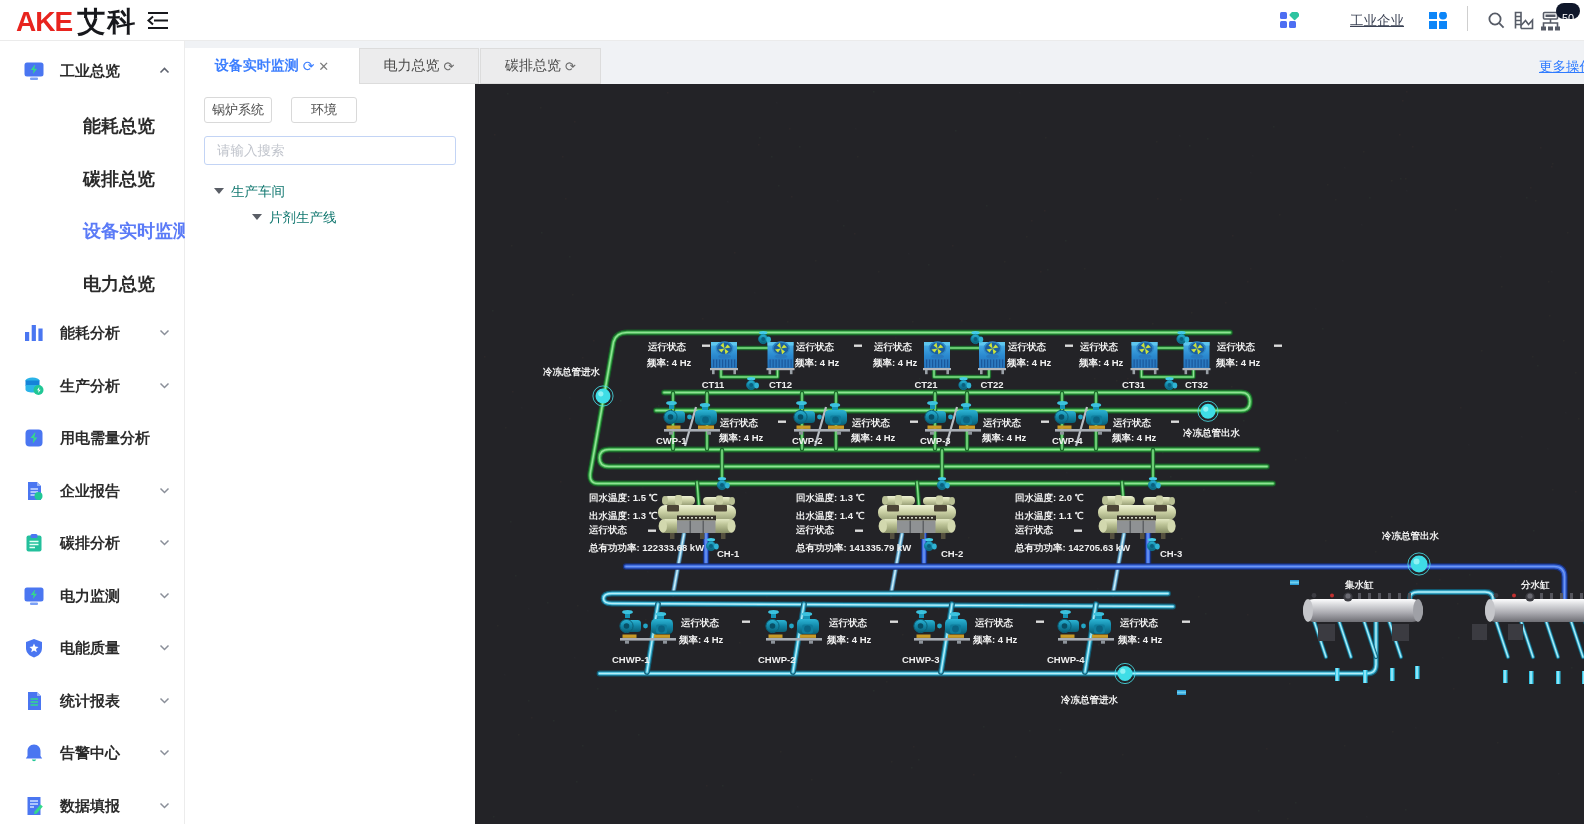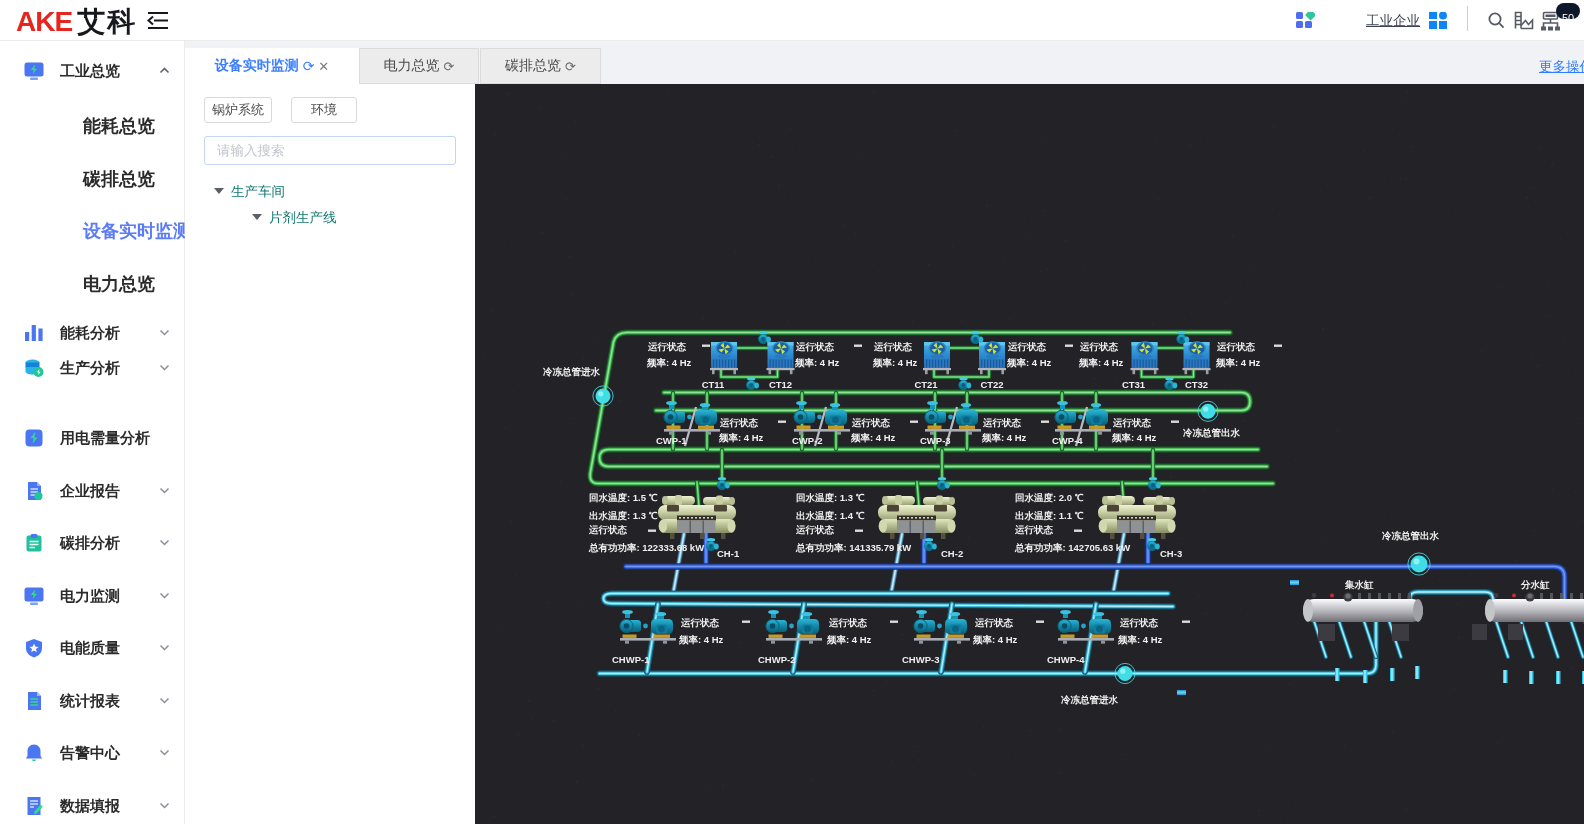--- a/index.html
+++ b/index.html
@@ -38,21 +38,21 @@
 #cv{position:absolute;left:475px;top:84px;width:1233px;height:740px;background:#232327;overflow:hidden;}
 </style>
 </head>
 <body>
 <div id="page">
   <div id="hd">
     <div id="logo"><span class="ake">AKE</span><span class="cn">艾科</span></div>
     <svg id="fold" width="24" height="19" viewBox="0 0 24 19">
       <path d="M2 2 H22 M8 9.5 H22 M2 17 H22 M7 5.5 L2.5 9.5 L7 13.5" stroke="#17181c" stroke-width="2" fill="none"></path>
     </svg>
-    <div class="hr-item" style="right:164px;gap:44px;">
+    <div class="hr-item" style="right:180px;gap:44px;">
       <svg width="19" height="17" viewBox="0 0 19 17" style="margin-right:7px;">
         <rect x="0" y="0" width="7" height="7" rx="1.5" fill="#4d6ef2"></rect>
         <rect x="0" y="9" width="7" height="7" rx="1.5" fill="#4d6ef2"></rect>
         <rect x="9" y="9" width="7" height="7" rx="1.5" fill="#4d6ef2"></rect>
         <rect x="10.6" y="-1" width="8" height="8" rx="1.5" fill="#2ec4a0" transform="rotate(45 14.6 3)"></rect>
       </svg>
       <span style="font-size:13.5px;color:#3b4254;text-decoration:underline;">工业企业</span>
     </div>
     <div class="hr-item" style="right:136px;">
       <svg width="19" height="17" viewBox="0 0 19 17">
@@ -116,21 +116,21 @@
       <svg class="ic" viewBox="0 0 20 20">
           <rect x="1" y="9" width="4.2" height="9" fill="#4a76f1"></rect>
           <rect x="7.7" y="2" width="4.2" height="16" fill="#4a76f1"></rect>
           <rect x="14.4" y="5.5" width="4.2" height="12.5" fill="#4a76f1"></rect>
         </svg>
       <span class="tx">能耗分析</span>
       <svg class="ch" viewBox="0 0 11 11">
           <path d="M1.5 3.5 L5.5 7.5 L9.5 3.5" stroke="#8a8f99" stroke-width="1.5" fill="none"></path>
         </svg>
     </div>
-    <div class="mi" style="top:301px;">
+    <div class="mi" style="top:319px;">
       <svg class="ic" viewBox="0 0 20 20">
           <ellipse cx="8.5" cy="4.5" rx="7" ry="3" fill="#2bb3e8"></ellipse>
           <path d="M1.5 4.5 V9 c0 1.7 3.1 3 7 3 s7-1.3 7-3 V4.5" fill="#1583d8"></path>
           <path d="M1.5 9 V13.5 c0 1.7 3.1 3 7 3 s7-1.3 7-3 V9" fill="#2bb3e8"></path>
           <circle cx="14.5" cy="14" r="5" fill="#21c795"></circle>
           <path d="M15.3 11 L13 14.3 H14.6 L14.2 17 L16.6 13.7 H15 Z" fill="#fff"></path>
         </svg>
       <span class="tx">生产分析</span>
       <svg class="ch" viewBox="0 0 11 11">
           <path d="M1.5 3.5 L5.5 7.5 L9.5 3.5" stroke="#8a8f99" stroke-width="1.5" fill="none"></path>

